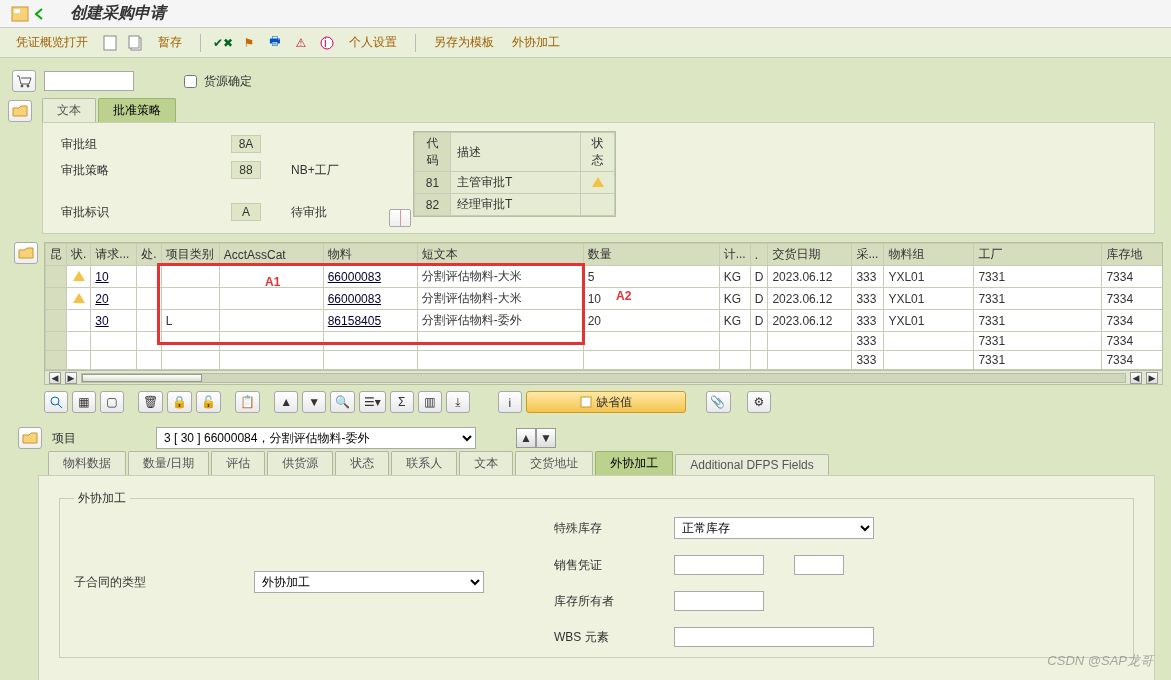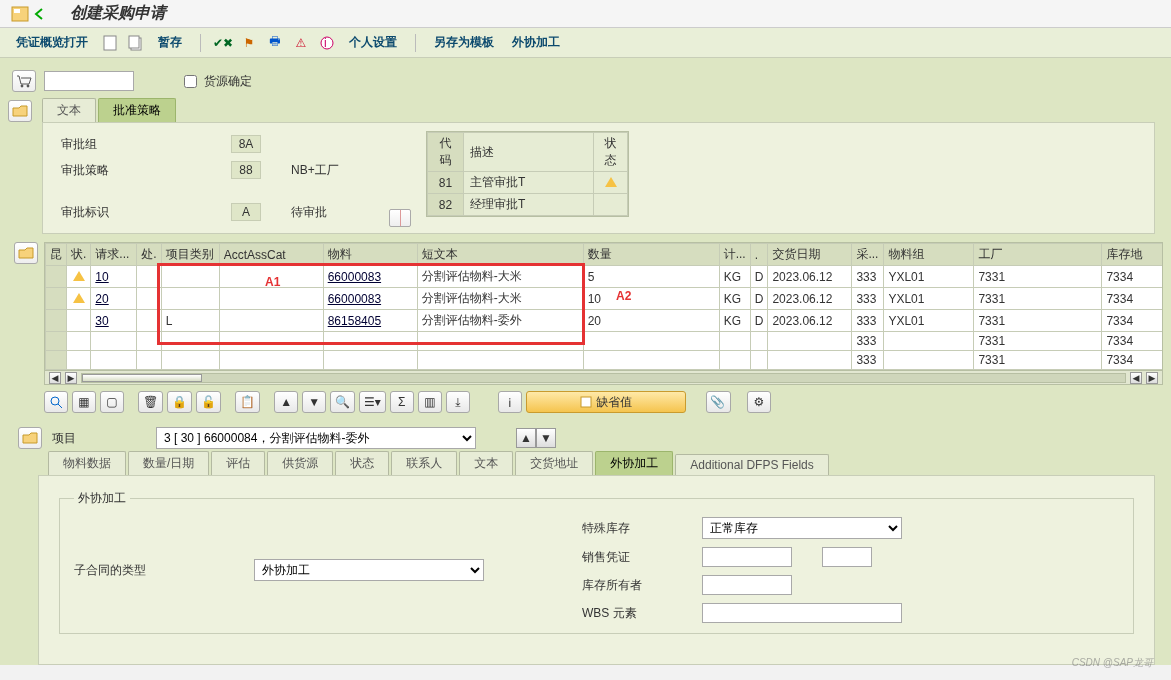--- a/index.html
+++ b/index.html
@@ -1,41 +1,41 @@
 <!DOCTYPE html>
 <html><head>
 <meta charset="utf-8">
 <style>
   * { box-sizing: border-box; font-family: Arial, "Microsoft YaHei", sans-serif; font-size: 12px; }
   body { margin: 0; background: #f2f2f2; color: #333; width: 1171px; }
   .top-bar { background: #f5f5f5; border-bottom: 1px solid #ccc; padding: 4px 10px; display:flex; align-items:center; height:28px;}
   .title { font-style: italic; font-weight: bold; font-size: 16px; margin-left: 20px;}
   .tool-bar { background: #e9efd8; border-bottom: 1px solid #c8ceb8; padding: 4px 10px; display:flex; align-items:center; height:30px; gap:6px;}
   .divider { width:1px; height:18px; background:#bbb; margin:0 6px;}
-  .txt-btn { padding: 2px 6px; color:#0c4a6e; cursor:pointer;font-weight:bold;}
+  .txt-btn { padding: 2px 6px; color:#a16207; cursor:pointer;}
   .ibtn { width:20px; height:20px; display:inline-flex; align-items:center; justify-content:center; border:1px solid transparent; border-radius:2px; cursor:pointer;}
 
   .content { background:#dde6c3; padding: 8px 8px 0 8px; }
   .row { display:flex; align-items:center; gap:8px; padding:2px 0;}
   .input { background:#fff; border:1px solid #a9a9a9; height:20px; padding:1px 3px;}
   select.input { height:22px;}
   .checkbox-row { display:flex; align-items:center; gap:4px;}
 
   .folder-icon { width:24px; height:22px; display:inline-flex; align-items:center; justify-content:center; background:linear-gradient(#fff,#eee); border:1px solid #aaa; border-radius:3px; cursor:pointer;}
 
   .tabs { display:flex; align-items:flex-end; height:22px; margin-left:30px;}
   .tab { background:#e7ecd6; border:1px solid #b3b9a1; border-bottom:none; padding:3px 14px 3px 14px; margin-right:2px; cursor:pointer; border-radius:2px 2px 0 0; color:#555;}
   .tab.active { background:#bcd18e; color:#000; border-color:#9cb56c;}
 
   .panel { background:#eef2de; border:1px solid #c8ceb8; padding:12px 18px; margin-left:30px; margin-right:8px; position:relative;}
 
   .form-grid { display:grid; grid-template-columns: 170px 60px 90px; row-gap:8px; align-items:center;}
   .ro { background:#dfe6c8; border:1px solid #c7cdb4; height:18px; display:flex; align-items:center; justify-content:center; padding:0 4px;}
 
-  .mini-table { position:absolute; left:370px; top:8px; border:1px solid #b7bfa3; background:#fff;margin-left:13px; }
+  .mini-table { position:absolute; left:370px; top:8px; border:1px solid #b7bfa3; background:#fff; }
   .mini-table table { border-collapse:collapse;}
   .mini-table th, .mini-table td { border:1px solid #c6ccb6; padding:2px 6px; text-align:left; height:18px;}
   .mini-table th { background:#d6ddbf; font-weight:normal;}
   .mini-table .code-col{ width:36px; text-align:center; background:#d6ddbf;}
   .mini-table .desc-col{ width:130px; background:#e6ecd4;}
   .mini-table .status-col { width:34px; text-align:center; background:#e6ecd4;}
   .tri { display:inline-block; width:0; height:0; border-left:6px solid transparent; border-right:6px solid transparent; border-bottom:10px solid #f6c244;}
 
   .layout-btn { position:absolute; left:346px; bottom:6px; width:22px; height:18px; border:1px solid #aaa; background:linear-gradient(#fff,#eee); border-radius:2px; display:flex; cursor:pointer;}
   .layout-btn span{ flex:1; border-right:1px solid #d99;} .layout-btn span:last-child{border:none;}
@@ -62,22 +62,22 @@
 
   .item-select-row{ display:flex; align-items:center; gap:10px; padding:8px 6px 4px 10px; background:#dde6c3;}
   .stepper{ display:flex;}
   .stepper .step{ width:20px;height:20px;background:linear-gradient(#fff,#ddd);border:1px solid #999;display:flex;align-items:center;justify-content:center;cursor:pointer;}
 
   .bottom-tabs { display:flex; margin-left:40px;}
   .sub-panel { background:#eef2de; border:1px solid #c8ceb8; margin:0 8px 8px 30px; padding:14px 18px 30px;}
   fieldset { border:1px solid #c8ceb8; padding:10px 14px;}
   legend { padding:0 4px;}
   .form2 { display:grid; grid-template-columns:180px 260px; row-gap:8px; align-items:center;}
-  .form3 { display:grid; grid-template-columns:120px 120px 60px; row-gap:8px; align-items:center;margin-left:28px;}
-  .wm { position:fixed; right:18px; bottom:10px; color:rgba(120,120,120,.6); font-size:10px; font-style:italic;}
+  .form3 { display:grid; grid-template-columns:120px 120px 60px; row-gap:16px; align-items:center;}
+  .wm { position:fixed; right:18px; bottom:10px; color:rgba(120,120,120,.6); font-size:13px; font-style:italic;}
   .cp { color:#062;}
   .co { color:#c60;}
   .cb { color:#05c;}
   .cr { color:#c02;}
 </style>
 </head>
 <body>
 
 <div class="top-bar">
   <span class="ibtn">

